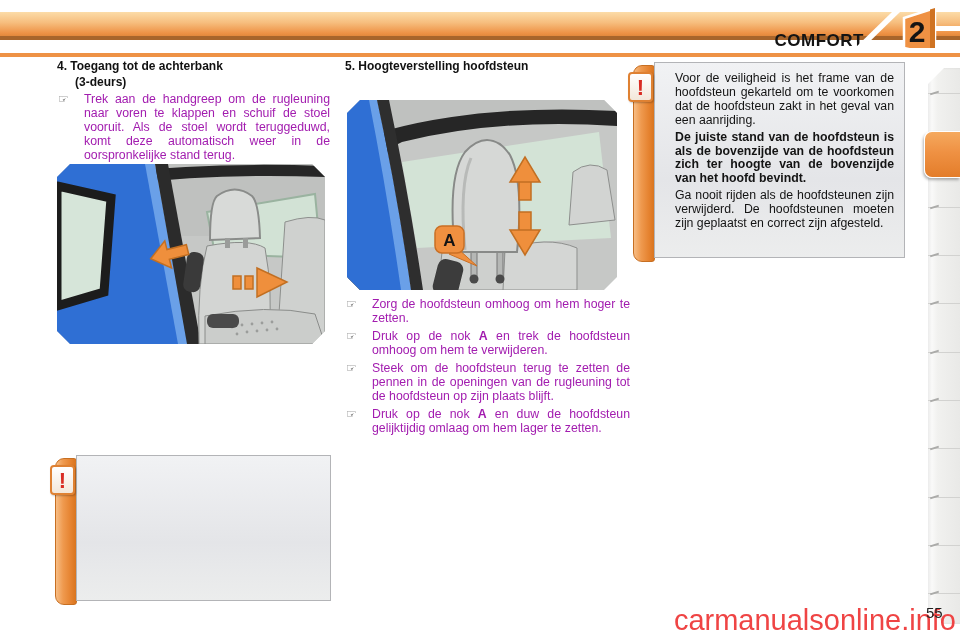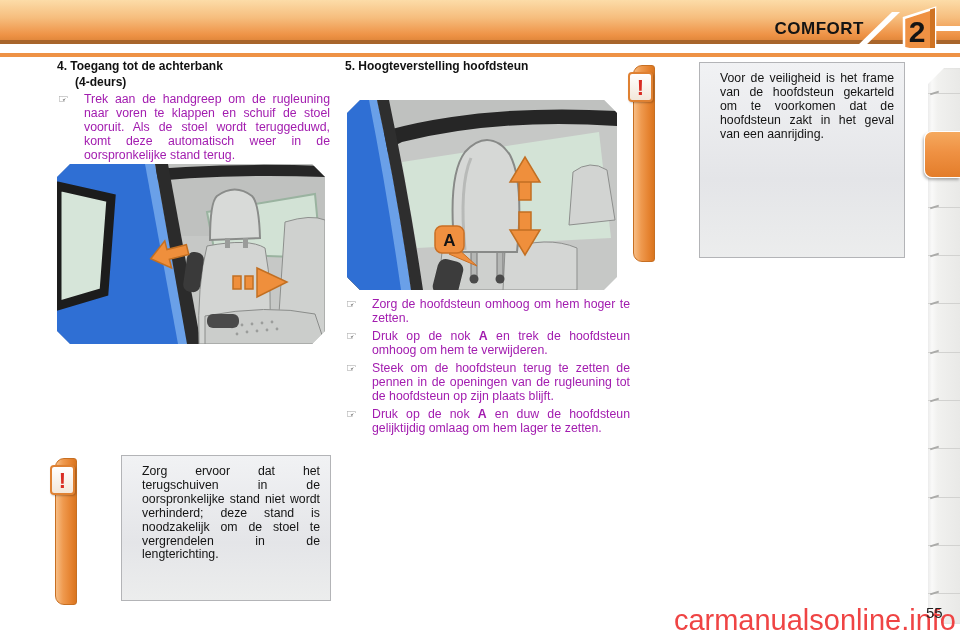--- a/index.html
+++ b/index.html
@@ -1,20 +1,20 @@
 <!DOCTYPE html>
 <html><head>
 <meta charset="utf-8">
 <style>
   * { margin:0; padding:0; box-sizing:border-box; }
   html,body { width:960px; height:640px; }
   body { font-family:"Liberation Sans","DejaVu Sans",sans-serif; background:#fff; position:relative; overflow:hidden; color:#1a1a1a; }
 
   
-  .hdr { position:absolute; left:0; top:0; width:960px; height:44px;
+  .hdr { position:absolute; left:0; top:12px; width:960px; height:28px;
          background:linear-gradient(180deg,#fcdca8 0%,#f6bd7d 45%,#ee9245 88%,#e2883c 100%);
          border-bottom:4px solid #a8652b; }
   .hdr-title { position:absolute; right:96px; top:19px; font-size:17px; font-weight:bold; letter-spacing:.5px; color:#141414; }
   .hdr-deco { position:absolute; right:0; top:0; }
   .rule-white { position:absolute; left:0; top:48px; width:960px; height:5px; background:#fff; }
   .rule-orange { position:absolute; left:0; top:53px; width:960px; height:4px; background:#ee9245; }
 
   
   .sec-title { position:absolute; font-size:12px; font-weight:bold; line-height:16px; color:#111; }
   .sec-title .t2 { display:block; padding-left:18px; }
@@ -27,21 +27,21 @@
   figure { position:absolute; }
   .chamfer { clip-path:polygon(13px 0,calc(100% - 13px) 0,100% 13px,100% calc(100% - 13px),calc(100% - 13px) 100%,13px 100%,0 calc(100% - 13px),0 13px); }
 
   
   .callout { position:absolute; }
   .co-bar { position:absolute; left:0; top:3px; bottom:0; width:22px;
             background:linear-gradient(90deg,#f7bd85 0%,#ef9a4f 35%,#e5822f 75%,#d9751f 100%);
             border:1px solid #c76f22; border-radius:9px 3px 3px 9px; }
   .co-body { position:absolute; left:21px; top:0; right:0; bottom:4px;
              background:linear-gradient(180deg,#f1f2f4 0%,#e4e5e8 60%,#eceded 100%);
-             border:1px solid #b3b4b7; padding:9px 10px 6px 20px;margin-left:45px; }
+             border:1px solid #b3b4b7; padding:9px 10px 6px 20px; }
   .co-body p { font-size:12.3px; line-height:13.9px; text-align:justify; margin-bottom:3px; color:#141414; }
   .co-body p.bold { font-weight:bold; }
   .warn-ic { position:absolute; left:-5px; top:10px; width:25px; height:30px; background:linear-gradient(180deg,#ffffff,#f3e7da);
              border:2px solid #df8132; border-radius:4px; z-index:3; text-align:center;
              font-size:22px; font-weight:bold; color:#d92c23; line-height:27px; box-shadow:1px 1px 2px rgba(0,0,0,.25); }
 
   
   .rail { position:absolute; left:928px; top:68px; width:32px; height:556px;
           background:linear-gradient(90deg,#ffffff 0%,#f1f1ef 30%,#e9e9e7 100%);
           clip-path:polygon(0 16px,16px 0,100% 0,100% 100%,16px 100%,0 calc(100% - 16px));
@@ -68,21 +68,21 @@
   <rect x="96" y="26" width="24" height="5" fill="#ffffff"></rect>
   <polygon points="64,18 95,8 95,55 64,48" fill="#ef9143" stroke="#ffffff" stroke-width="2.5"></polygon>
   <polygon points="90,9.5 95,8 95,55 90,53" fill="#cf7322"></polygon>
   <text x="77" y="42" font-size="30" font-weight="bold" fill="#141414" text-anchor="middle">2</text>
 </svg>
 <div class="rule-white"></div>
 <div class="rule-orange"></div>
 
 <h2 class="sec-title" style="left:57px; top:58px; width:275px;">
   <span>4. Toegang tot de achterbank</span>
-  <span class="t2">(4-deurs)</span>
+  <span class="t2">(3-deurs)</span>
 </h2>
 <ul class="instr" style="left:58px; top:92px; width:272px;">
     <li>
       <span class="hand">☞</span>
       <span class="btxt">Trek aan de handgreep om de rugleuning naar voren te klappen en schuif de stoel vooruit. Als de stoel wordt teruggeduwd, komt deze automatisch weer in de oorspronkelijke stand terug.</span>
     </li>
   </ul>
 
 <figure class="chamfer" style="left:57px; top:164px; width:268px; height:180px;">
   <svg width="268" height="180" viewBox="0 0 268 180">
@@ -122,21 +122,20 @@
         <rect x="188" y="112" width="8" height="13"></rect>
       <polygon points="200,104 200,133 230,118"></polygon>
     </g>
   </svg>
 </figure>
 
 <aside class="callout" style="left:55px; top:455px; width:276px; height:150px;">
   <div class="co-bar"></div>
   <div class="warn-ic"><span>!</span></div>
   <div class="co-body">
-    <p>Zorg ervoor dat het terugschuiven in de oorspronkelijke stand niet wordt verhinderd; deze stand is noodzakelijk om de stoel te vergrendelen in de lengterichting.</p>
   </div>
 </aside>
 
 <h2 class="sec-title" style="left:345px; top:58px; width:285px;">
   <span>5. Hoogteverstelling hoofdsteun</span>
 </h2>
 
 <figure class="chamfer" style="left:347px; top:100px; width:270px; height:190px;">
   <svg width="270" height="190" viewBox="0 0 270 190">
     <rect width="270" height="190" fill="#c6c8c6"></rect>
@@ -189,20 +188,22 @@
       <span class="hand">☞</span>
       <span class="btxt">Druk op de nok <b>A</b> en duw de hoofdsteun gelijktijdig omlaag om hem lager te zetten.</span>
     </li>
   </ul>
 
 <aside class="callout" style="left:633px; top:62px; width:272px; height:200px;">
   <div class="co-bar"></div>
   <div class="warn-ic"><span>!</span></div>
   <div class="co-body">
     <p>Voor de veiligheid is het frame van de hoofdsteun gekarteld om te voorkomen dat de hoofdsteun zakt in het geval van een aanrijding.</p>
+    <p class="bold">De juiste stand van de hoofdsteun is als de bovenzijde van de hoofdsteun zich ter hoogte van de bovenzijde van het hoofd bevindt.</p>
+    <p>Ga nooit rijden als de hoofdsteunen zijn verwijderd. De hoofdsteunen moeten zijn geplaatst en correct zijn afgesteld.</p>
   </div>
 </aside>
 
 <div class="rail" id="rail">
     <div class="rail-tick" style="top: 25px;"></div>
     <div class="rail-tick" style="top: 139px;"></div>
     <div class="rail-tick" style="top: 187px;"></div>
     <div class="rail-tick" style="top: 235px;"></div>
     <div class="rail-tick" style="top: 284px;"></div>
     <div class="rail-tick" style="top: 332px;"></div>

